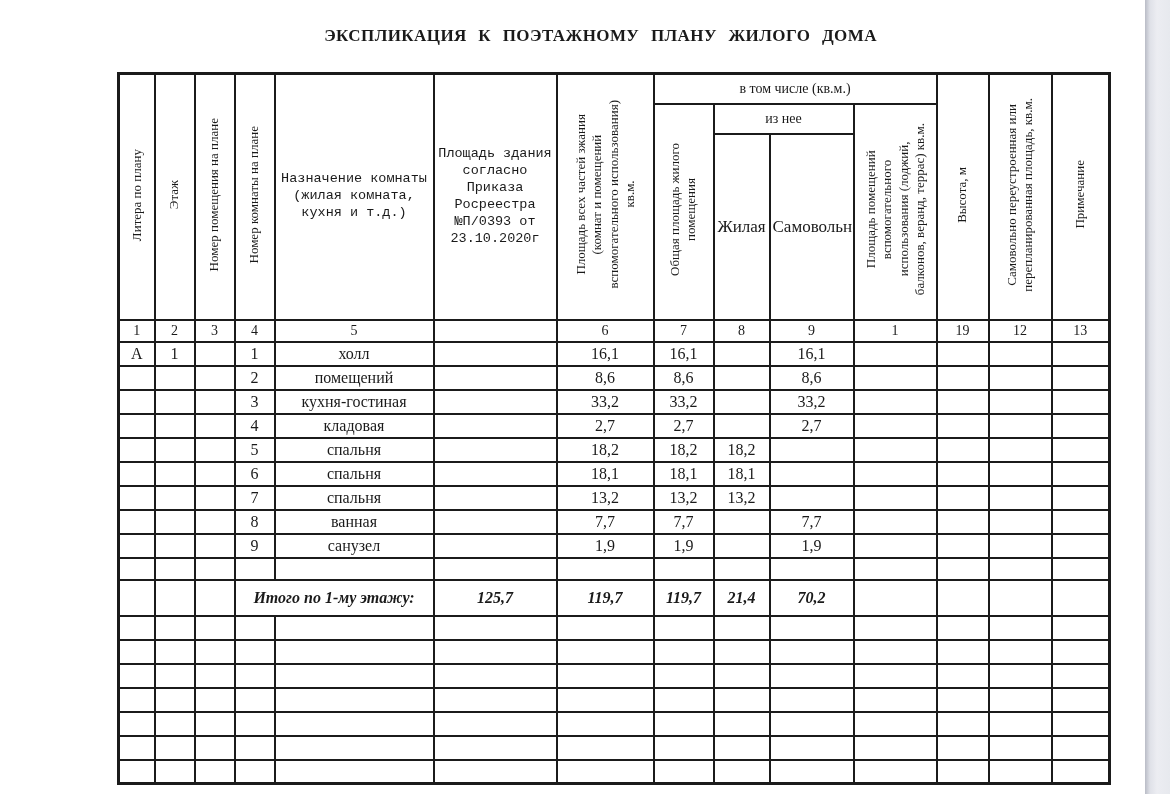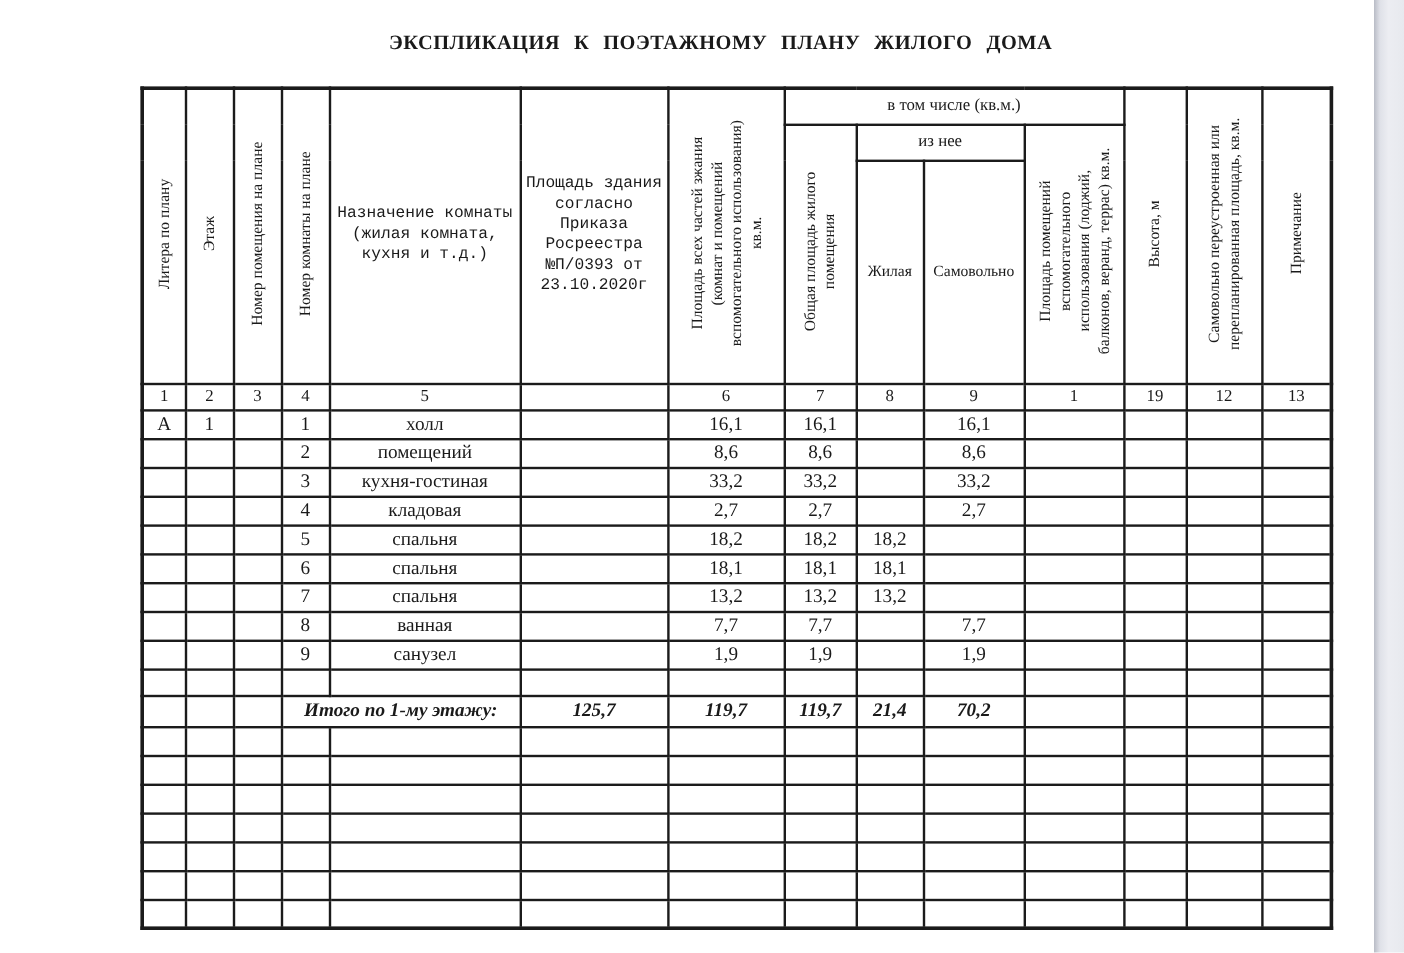--- a/index.html
+++ b/index.html
@@ -47,26 +47,26 @@
     font-size:13px;
   }
   tr.h-band1 { height:30px; }
   tr.h-band2 { height:30px; }
   tr.h-band3 { height:186px; }
   tr.num-row { height:22px; }
   tr.num-row td { font-size:14px; line-height:1; }
   tr.data-row { height:24px; }
   tr.data-row td { font-size:16px; line-height:1; }
   tr.spacer-row { height:22px; }
-  tr.total-row { height:26px; }
+  tr.total-row { height:36px; }
   tr.total-row td { font-size:16px; font-weight:bold; font-style:italic; line-height:1; }
   tr.empty-row { height:24px; }
   td.total-label { text-align:center; white-space:nowrap; }
   .band-label { font-size:14px; }
-  .sub-label { font-size:13px; }
+  .sub-label { font-size:17px; }
 </style>
 </head>
 <body>
 
 <div class="screen">
   <h1 class="doc-title">ЭКСПЛИКАЦИЯ  К  ПОЭТАЖНОМУ  ПЛАНУ   ЖИЛОГО ДОМА</h1>
 
   <table class="explication">
     <colgroup>
       <col style="width:36px">

